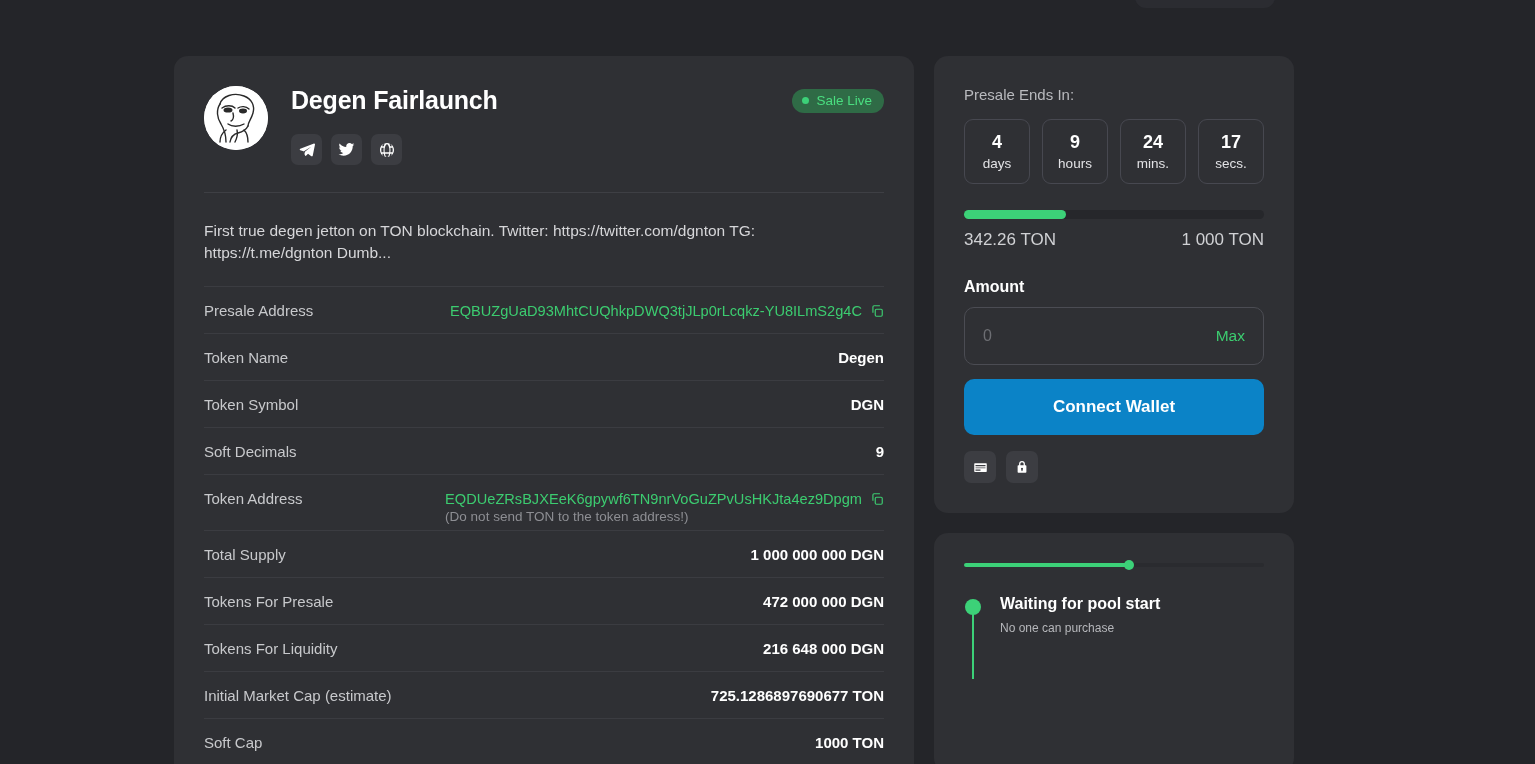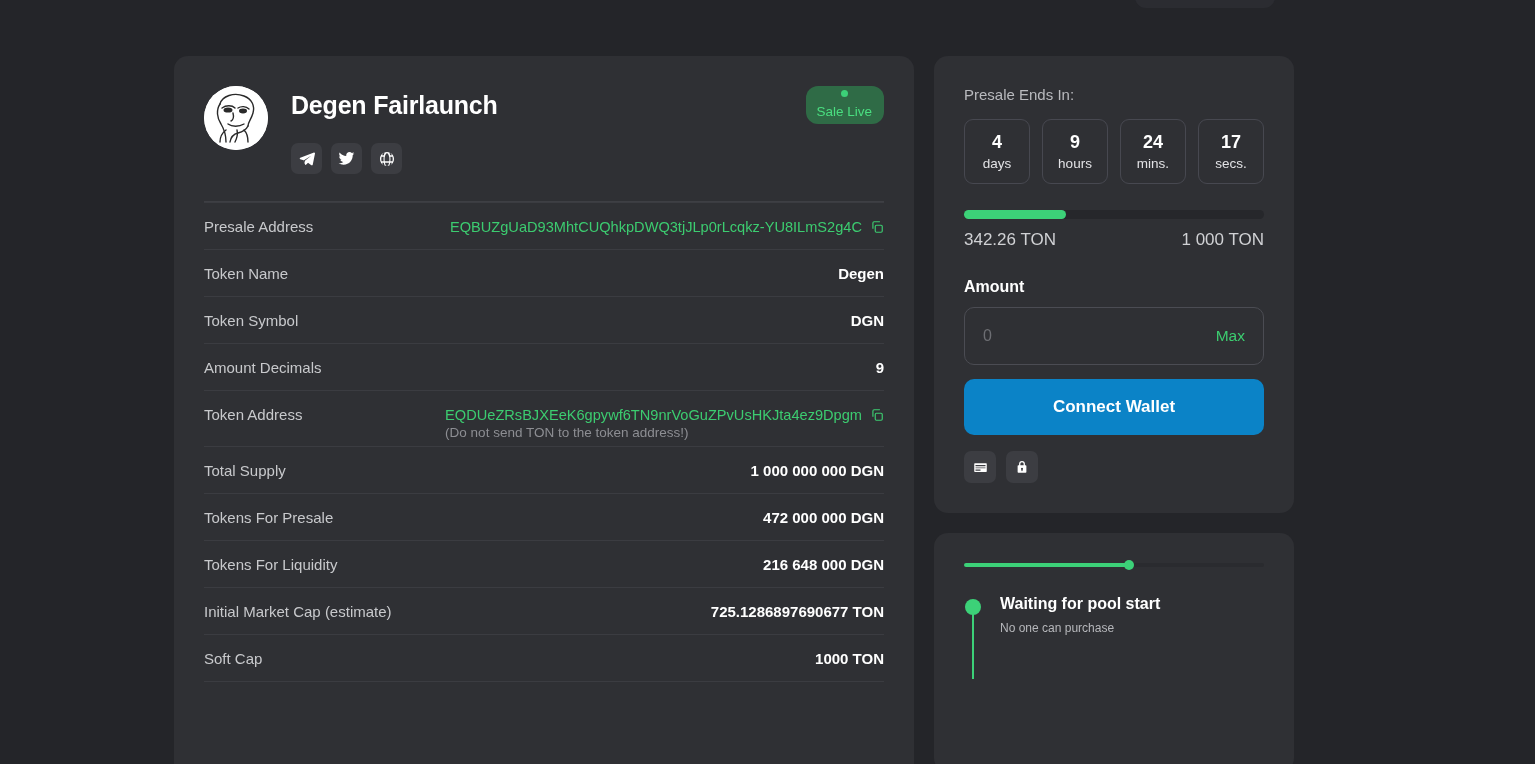--- a/index.html
+++ b/index.html
@@ -46,21 +46,20 @@
     letter-spacing: -0.2px;
   }
   .sale-badge {
     margin-left: auto;
     background: #2f6b46; color: #4ade80;
     border-radius: 12px;
     font-size: 13.5px;
     padding: 4px 12px 5px 10px;
     display: flex; align-items: center; gap: 7px;
     white-space: nowrap;
-    flex-direction: column;
   }
   .dot-live { width: 7px; height: 7px; border-radius: 50%; background: #3cd178; display:block; }
 
   .socials { display: flex; gap: 9px; margin-top: 19px; }
   .soc-btn {
     width: 31px; height: 31px; border-radius: 7px;
     background: #3c3d42;
     display: flex; align-items: center; justify-content: center;
   }
   .soc-btn svg { fill: #ffffff; }
@@ -226,20 +225,21 @@
               <svg width="16" height="16" viewBox="0 0 24 24">
                 <path d="M12 1.5C6.2 1.5 1.5 6.2 1.5 12S6.2 22.5 12 22.5 22.5 17.8 22.5 12 17.8 1.5 12 1.5zm0 2c1.3 0 2.6 2 3.1 5H8.9c.5-3 1.8-5 3.1-5zM7 8.5c-.1 1.1-.2 2.3-.2 3.5s.1 2.4.2 3.5H3.9C3.6 14.4 3.5 13.2 3.5 12s.1-2.4.4-3.5H7zm1.6 0h6.8c.1 1.1.2 2.3.2 3.5s-.1 2.4-.2 3.5H8.6c-.1-1.1-.2-2.3-.2-3.5s.1-2.4.2-3.5zM17 8.5h3.1c.3 1.1.4 2.3.4 3.5s-.1 2.4-.4 3.5H17c.1-1.1.2-2.3.2-3.5s-.1-2.4-.2-3.5zm2.4-2H16.7c-.3-1.9-.8-3.5-1.5-4.6 2 .8 3.6 2.4 4.2 4.6zm-10.6-4.6c-.7 1.1-1.2 2.7-1.5 4.6H4.6c.6-2.2 2.2-3.8 4.2-4.6zM4.6 17.5h2.7c.3 1.9.8 3.5 1.5 4.6-2-.8-3.6-2.4-4.2-4.6zm4.3 0h6.2c-.5 3-1.8 5-3.1 5s-2.6-2-3.1-5zm6.3 4.6c.7-1.1 1.2-2.7 1.5-4.6h2.7c-.6 2.2-2.2 3.8-4.2 4.6z"></path>
               </svg>
             </a>
           </div>
         </div>
       </div>
 
       <div class="divider"></div>
 
+      <div class="desc">First true degen jetton on TON blockchain. Twitter: https://twitter.com/dgnton TG: https://t.me/dgnton Dumb...</div>
 
       <div class="rows">
 
         <div class="row first with-note" style="border-top:1px solid #3b3c41;padding-bottom:14px;">
           <div class="row-label">Presale Address</div>
           <div class="row-value addr">
             <span>EQBUZgUaD93MhtCUQhkpDWQ3tjJLp0rLcqkz-YU8ILmS2g4C</span>
             <span class="copy-ic">
               <svg width="14" height="14" viewBox="0 0 24 24" stroke-width="2">
                   <rect x="9" y="9" width="12" height="12" rx="2"></rect>
@@ -253,21 +253,21 @@
           <div class="row-label">Token Name</div>
           <div class="row-value">Degen</div>
         </div>
 
         <div class="row">
           <div class="row-label">Token Symbol</div>
           <div class="row-value">DGN</div>
         </div>
 
         <div class="row">
-          <div class="row-label">Amount Decimals</div>
+          <div class="row-label">Soft Decimals</div>
           <div class="row-value">9</div>
         </div>
 
         <div class="row with-note">
           <div class="row-label">Token Address</div>
           <div style="margin-left:auto;">
             <div class="row-value addr">
               <span>EQDUeZRsBJXEeK6gpywf6TN9nrVoGuZPvUsHKJta4ez9Dpgm</span>
               <span class="copy-ic">
                 <svg width="14" height="14" viewBox="0 0 24 24" stroke-width="2">

